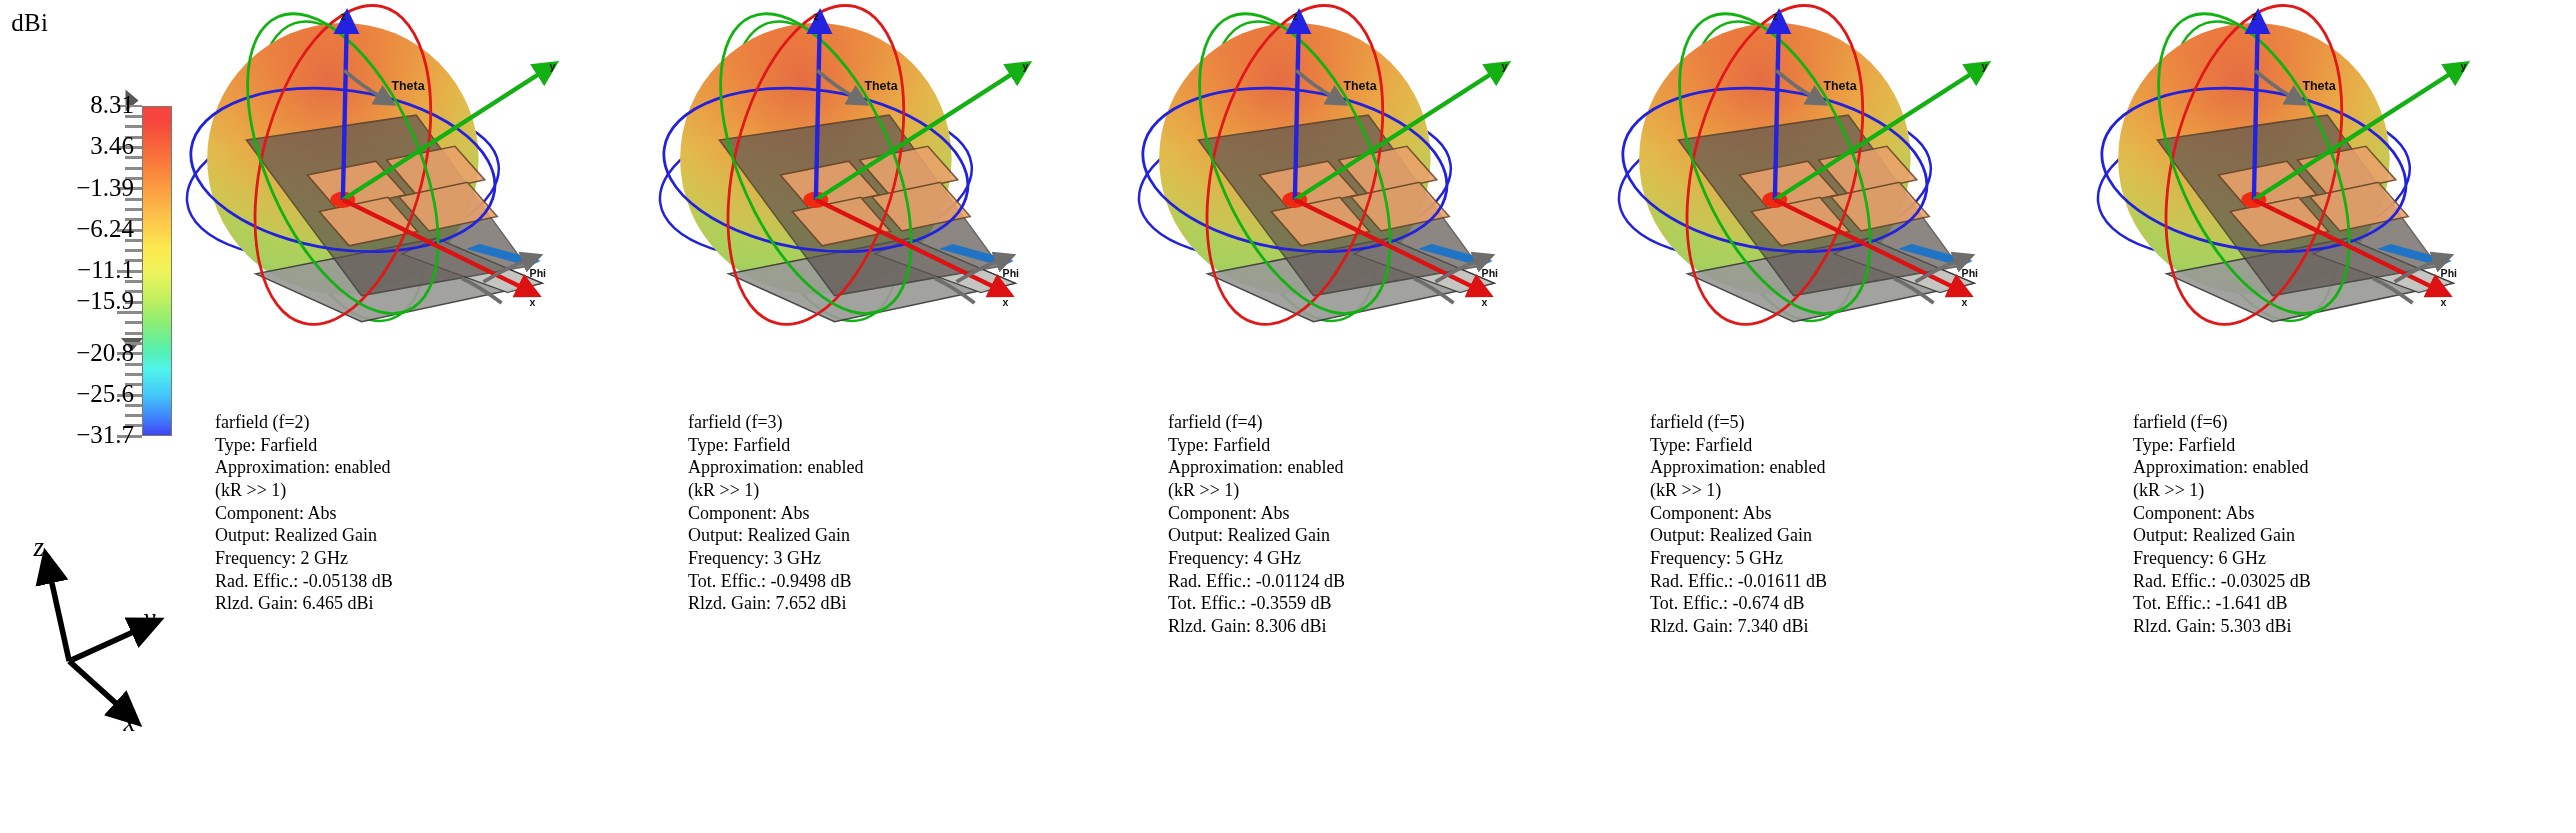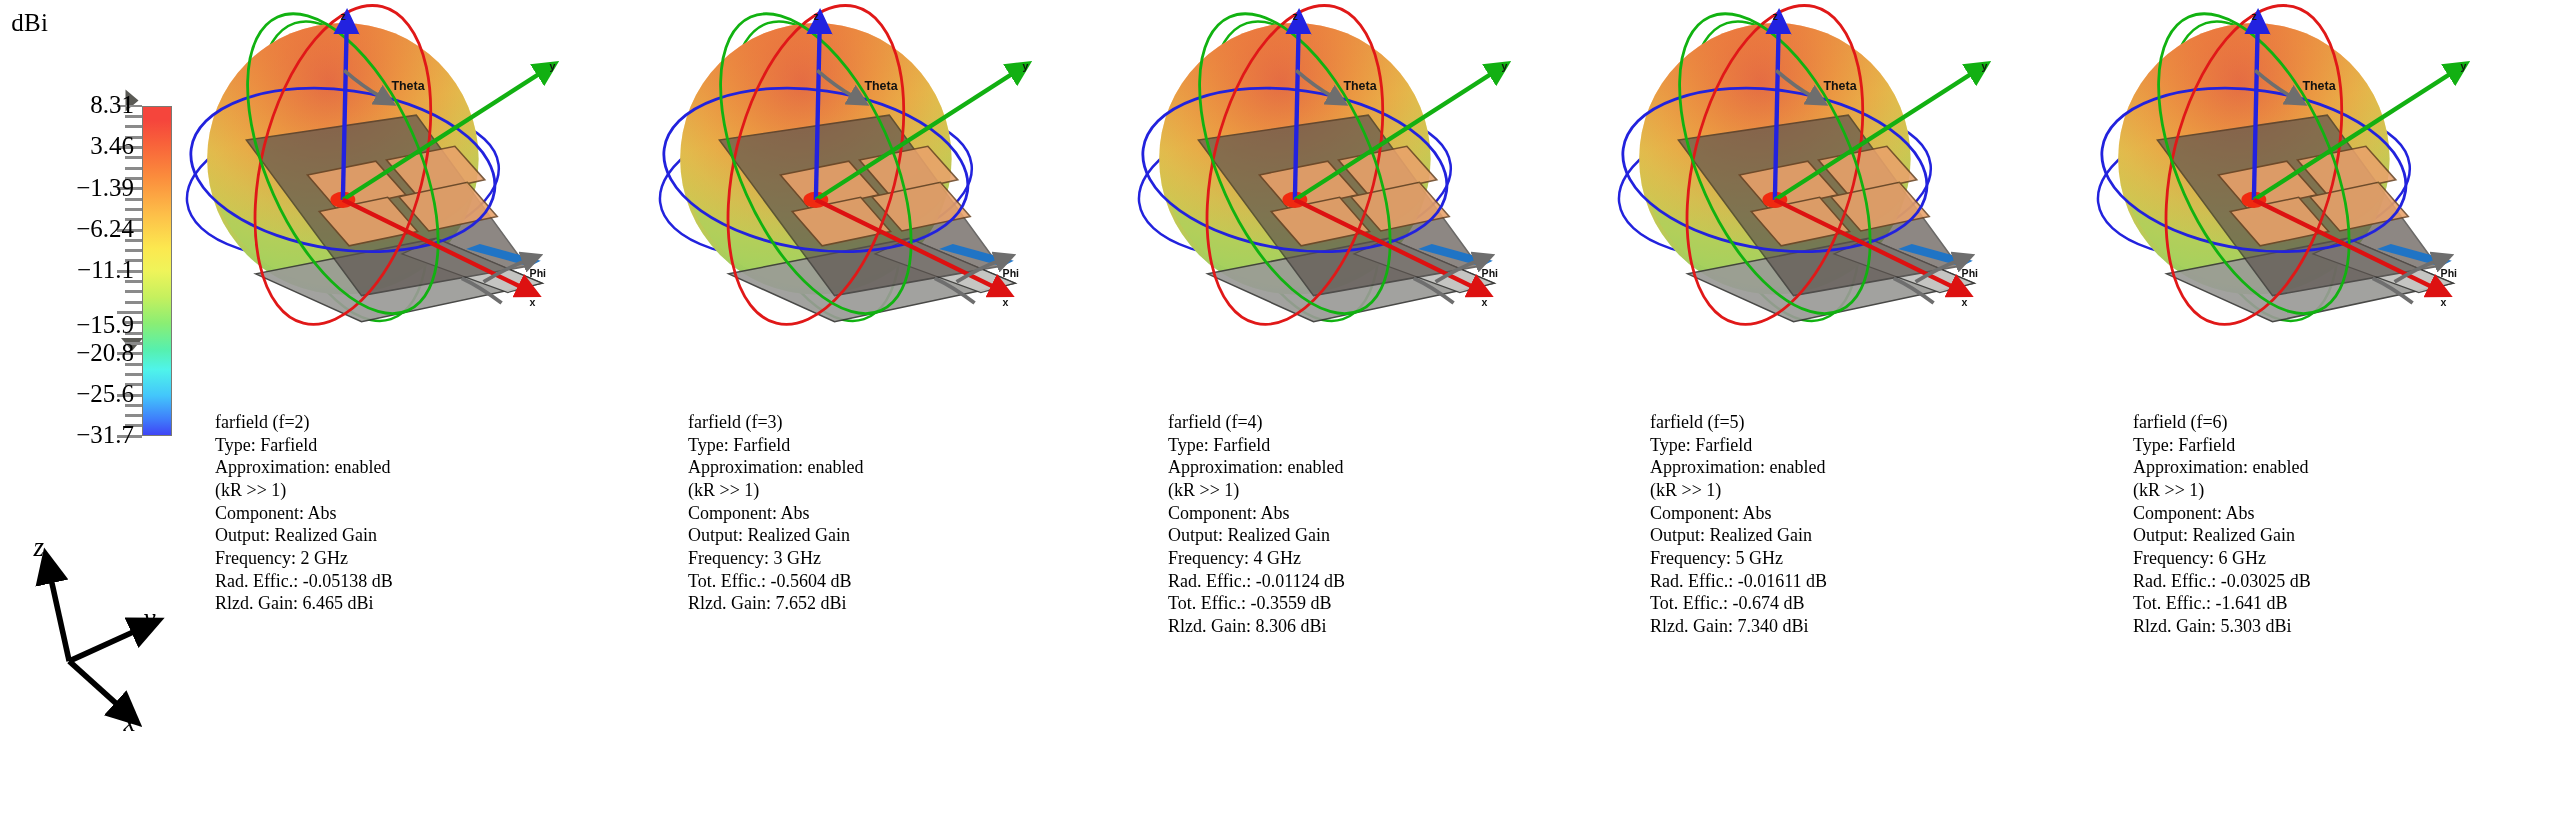--- a/index.html
+++ b/index.html
@@ -96,21 +96,21 @@
         <i class="minor" style="top: 308px;"></i>
         <i class="minor" style="top: 318px;"></i>
         <i class="major" style="top: 329px;"></i>
       </div>
     <div class="cbar-labels" id="cbar-labels">
         <span style="top: 3.1px;">8.31</span>
         <span style="top: 44px;">3.46</span>
         <span style="top: 86px;">−1.39</span>
         <span style="top: 127px;">−6.24</span>
         <span style="top: 168px;">−11.1</span>
-        <span style="top: 223px;">−15.9</span>
+        <span style="top: 199px;">−15.9</span>
         <span style="top: 251px;">−20.8</span>
         <span style="top: 292px;">−25.6</span>
         <span style="top: 333px; margin-left: 40px;">−31.7</span>
       </div>
   </div>
 </div>
 
 <div id="triad">
   <svg width="187" height="224" viewBox="0 0 300 360">
     <defs>
@@ -568,21 +568,21 @@
       <div>Rlzd. Gain: 6.465 dBi</div>
     </div>
     <div class="cap-block" style="left: 688px;">
       <div>farfield (f=3)</div>
       <div>Type: Farfield</div>
       <div>Approximation: enabled</div>
       <div>(kR &gt;&gt; 1)</div>
       <div>Component: Abs</div>
       <div>Output: Realized Gain</div>
       <div>Frequency: 3 GHz</div>
-      <div>Tot. Effic.: -0.5604 dB</div>
+      <div>Tot. Effic.: -0.9498 dB</div>
       <div>Rlzd. Gain: 7.652 dBi</div>
     </div>
     <div class="cap-block" style="left: 1168px;">
       <div>farfield (f=4)</div>
       <div>Type: Farfield</div>
       <div>Approximation: enabled</div>
       <div>(kR &gt;&gt; 1)</div>
       <div>Component: Abs</div>
       <div>Output: Realized Gain</div>
       <div>Frequency: 4 GHz</div>

